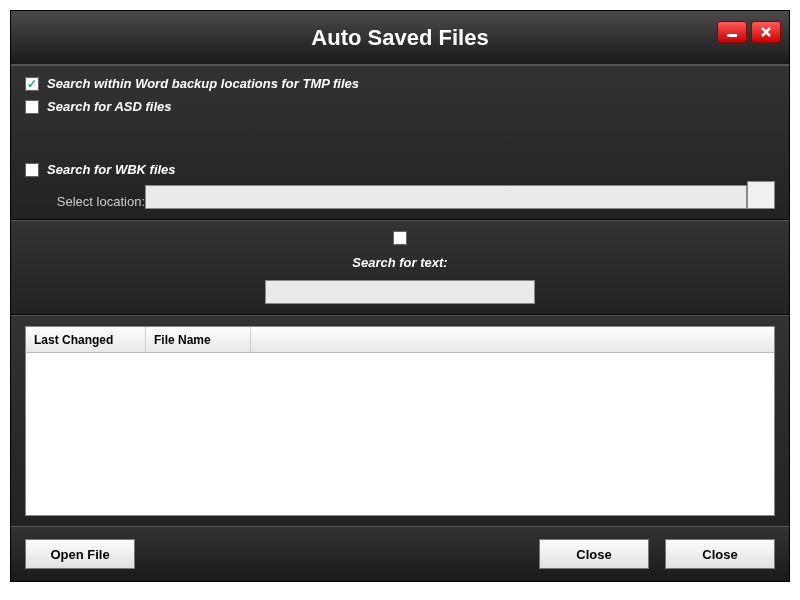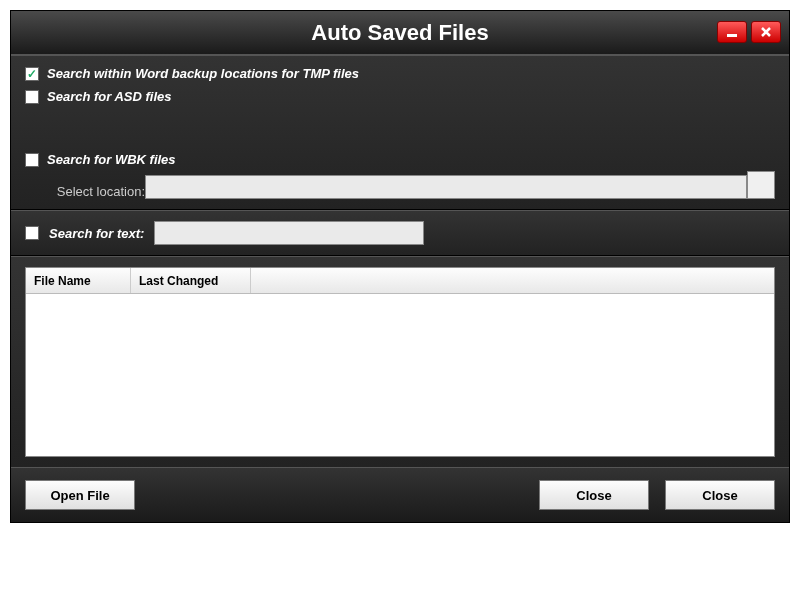--- a/index.html
+++ b/index.html
@@ -11,21 +11,21 @@
   font-size: 13px;
   overflow: hidden;
 }
 .window {
   width: 780px;
   margin: 10px auto 0;
   background: linear-gradient(#3a3a3a, #1a1a1a);
   border: 1px solid #000;
 }
 .titlebar {
-  height: 44px;
+  height: 54px;
   background: linear-gradient(#4a4a4a, #1a1a1a);
   position: relative;
   display: flex;
   align-items: center;
   justify-content: center;
   border-bottom: 1px solid #555;
 }
 .title {
   color: #fff;
   font-size: 22px;
@@ -111,20 +111,21 @@
   width: 28px;
   height: 28px;
   background: #f0f0f0;
   border: 1px solid #888;
   cursor: pointer;
 }
 .search-text-row {
   display: flex;
   align-items: center;
   gap: 10px;
+  flex-direction: column;
 }
 .search-text-input {
   width: 270px;
   height: 24px;
   background: #eaeaea;
   border: 1px solid #888;
   padding: 0 6px;
 }
 .table-wrap {
   padding: 10px 14px;
@@ -226,22 +227,22 @@
     <div class="search-text-row">
       <span class="chk"></span>
       <span class="chk-label">Search for text:</span>
       <input class="search-text-input" value="" style="">
     </div>
   </div>
 
   <div class="table-wrap">
     <div class="table">
       <div class="thead">
+        <div class="th th2">Last Changed</div>
         <div class="th th1">File Name</div>
-        <div class="th th2">Last Changed</div>
       </div>
       <div class="tbody"></div>
     </div>
   </div>
 
   <div class="footer">
     <button class="btn">Open File</button>
     <div class="spacer"></div>
     <button class="btn">Close</button>
     <button class="btn">Close</button>

